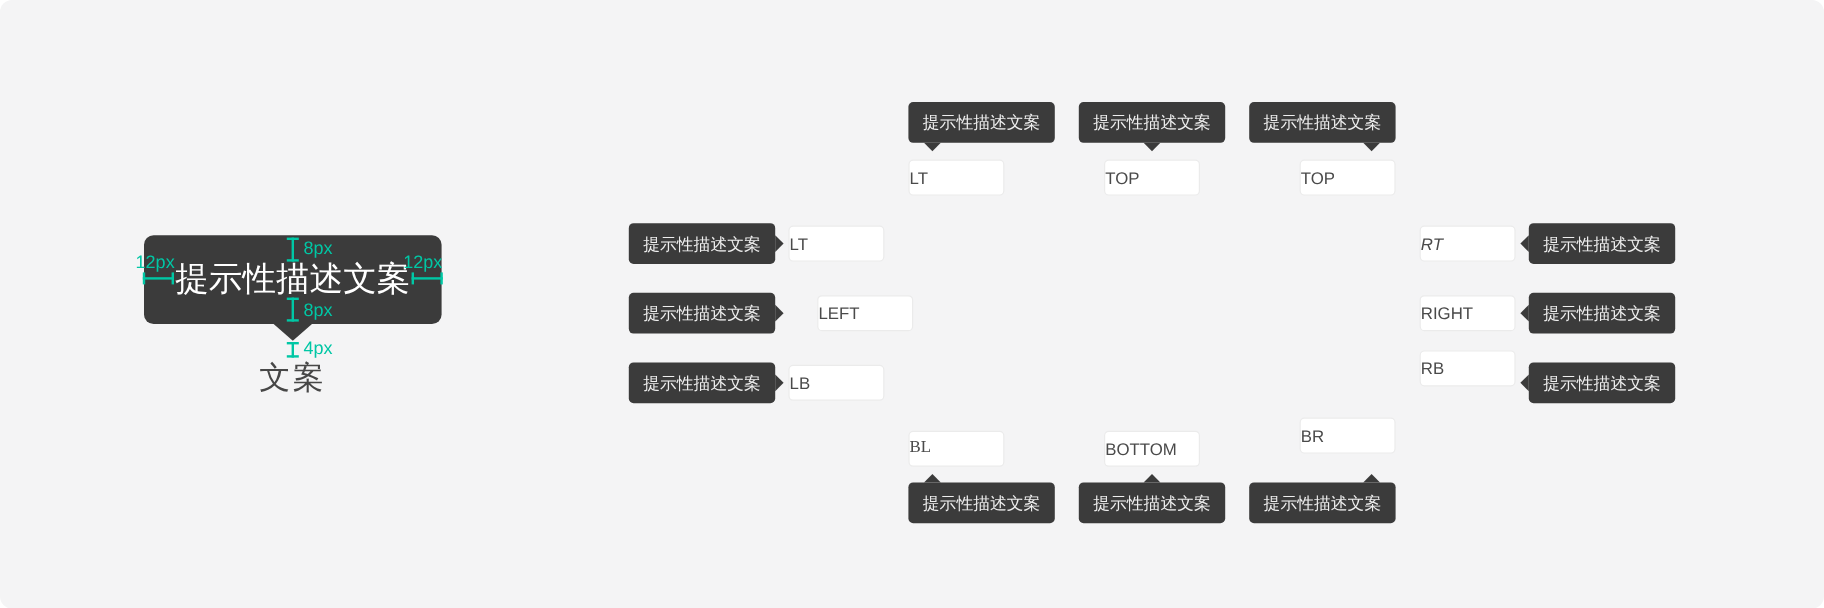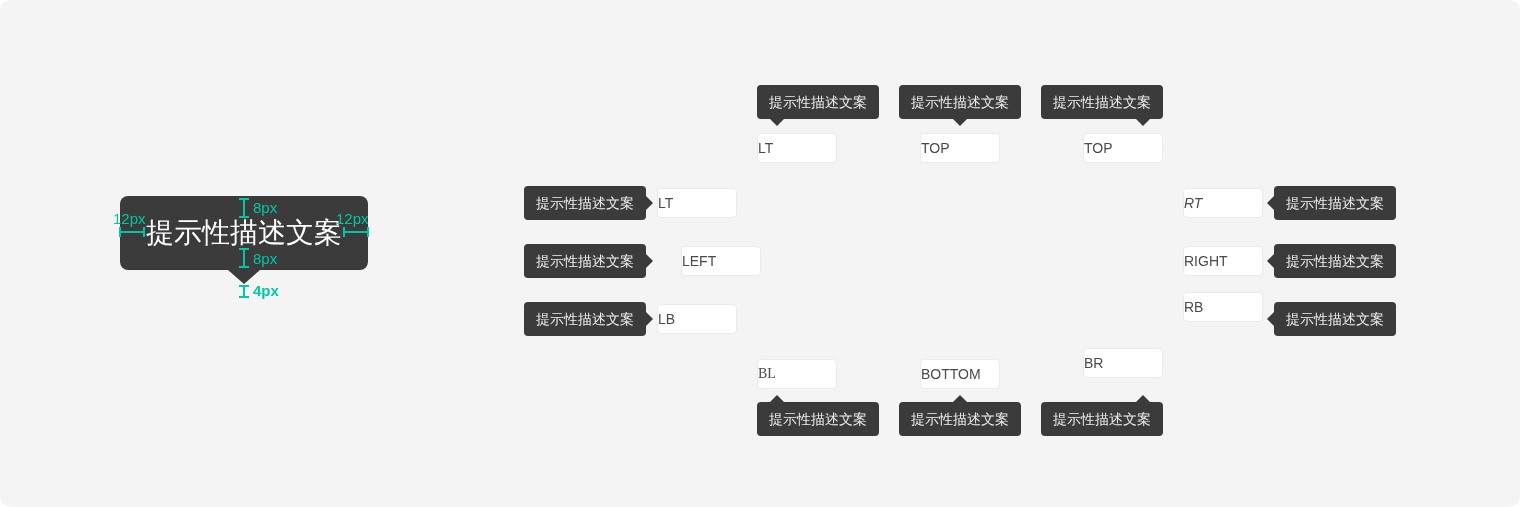--- a/index.html
+++ b/index.html
@@ -36,21 +36,21 @@
   .hruler::after  { content:""; position:absolute; top:0; left:0; width:2px; height:10px; background:#00c7a5; box-shadow:24px 0 0 #00c7a5; }
   .mlabel { position:absolute; color:#00c7a5; font-size:15px; line-height:18px; white-space:nowrap; }
 
   .r-top    { left:239px; top:198px; height:20px; }
   .r-bottom { left:239px; top:248px; height:20px; }
   .r-gap    { left:239px; top:285px; height:13px; }
   .r-left   { left:119px; top:227px; width:26px; }
   .r-right  { left:343px; top:227px; width:26px; }
   .l-top    { left:253px; top:199px; }
   .l-bottom { left:253px; top:250px; }
-  .l-gap    { left:253px; top:282px;font-weight:bold; }
+  .l-gap    { left:253px; top:282px; }
   .l-left   { left:113px; top:210px; }
   .l-right  { left:336px; top:210px; }
 
   
   .btn {
     position:absolute; width:80px; height:30px;
     background:#ffffff; border:1px solid #ebebeb; border-radius:4px;
     font-family:"Liberation Sans", sans-serif;
     font-size:14px; color:#4a4a4a; text-align:left; line-height:28px;
     cursor:pointer;
@@ -69,20 +69,21 @@
 </style>
 </head>
 <body>
 
 <div class="canvas">
 
   <div class="spec-tip">
     <span>提示性描述文案</span>
   </div>
   <div class="spec-arrow"></div>
+  <div class="spec-target">文案</div>
 
   <div class="vruler r-top"></div>
   <span class="mlabel l-top">8px</span>
   <div class="vruler r-bottom"></div>
   <span class="mlabel l-bottom">8px</span>
   <div class="vruler vr-s r-gap"></div>
   <span class="mlabel l-gap">4px</span>
   <div class="hruler r-left"></div>
   <span class="mlabel l-left">12px</span>
   <div class="hruler r-right"></div>

